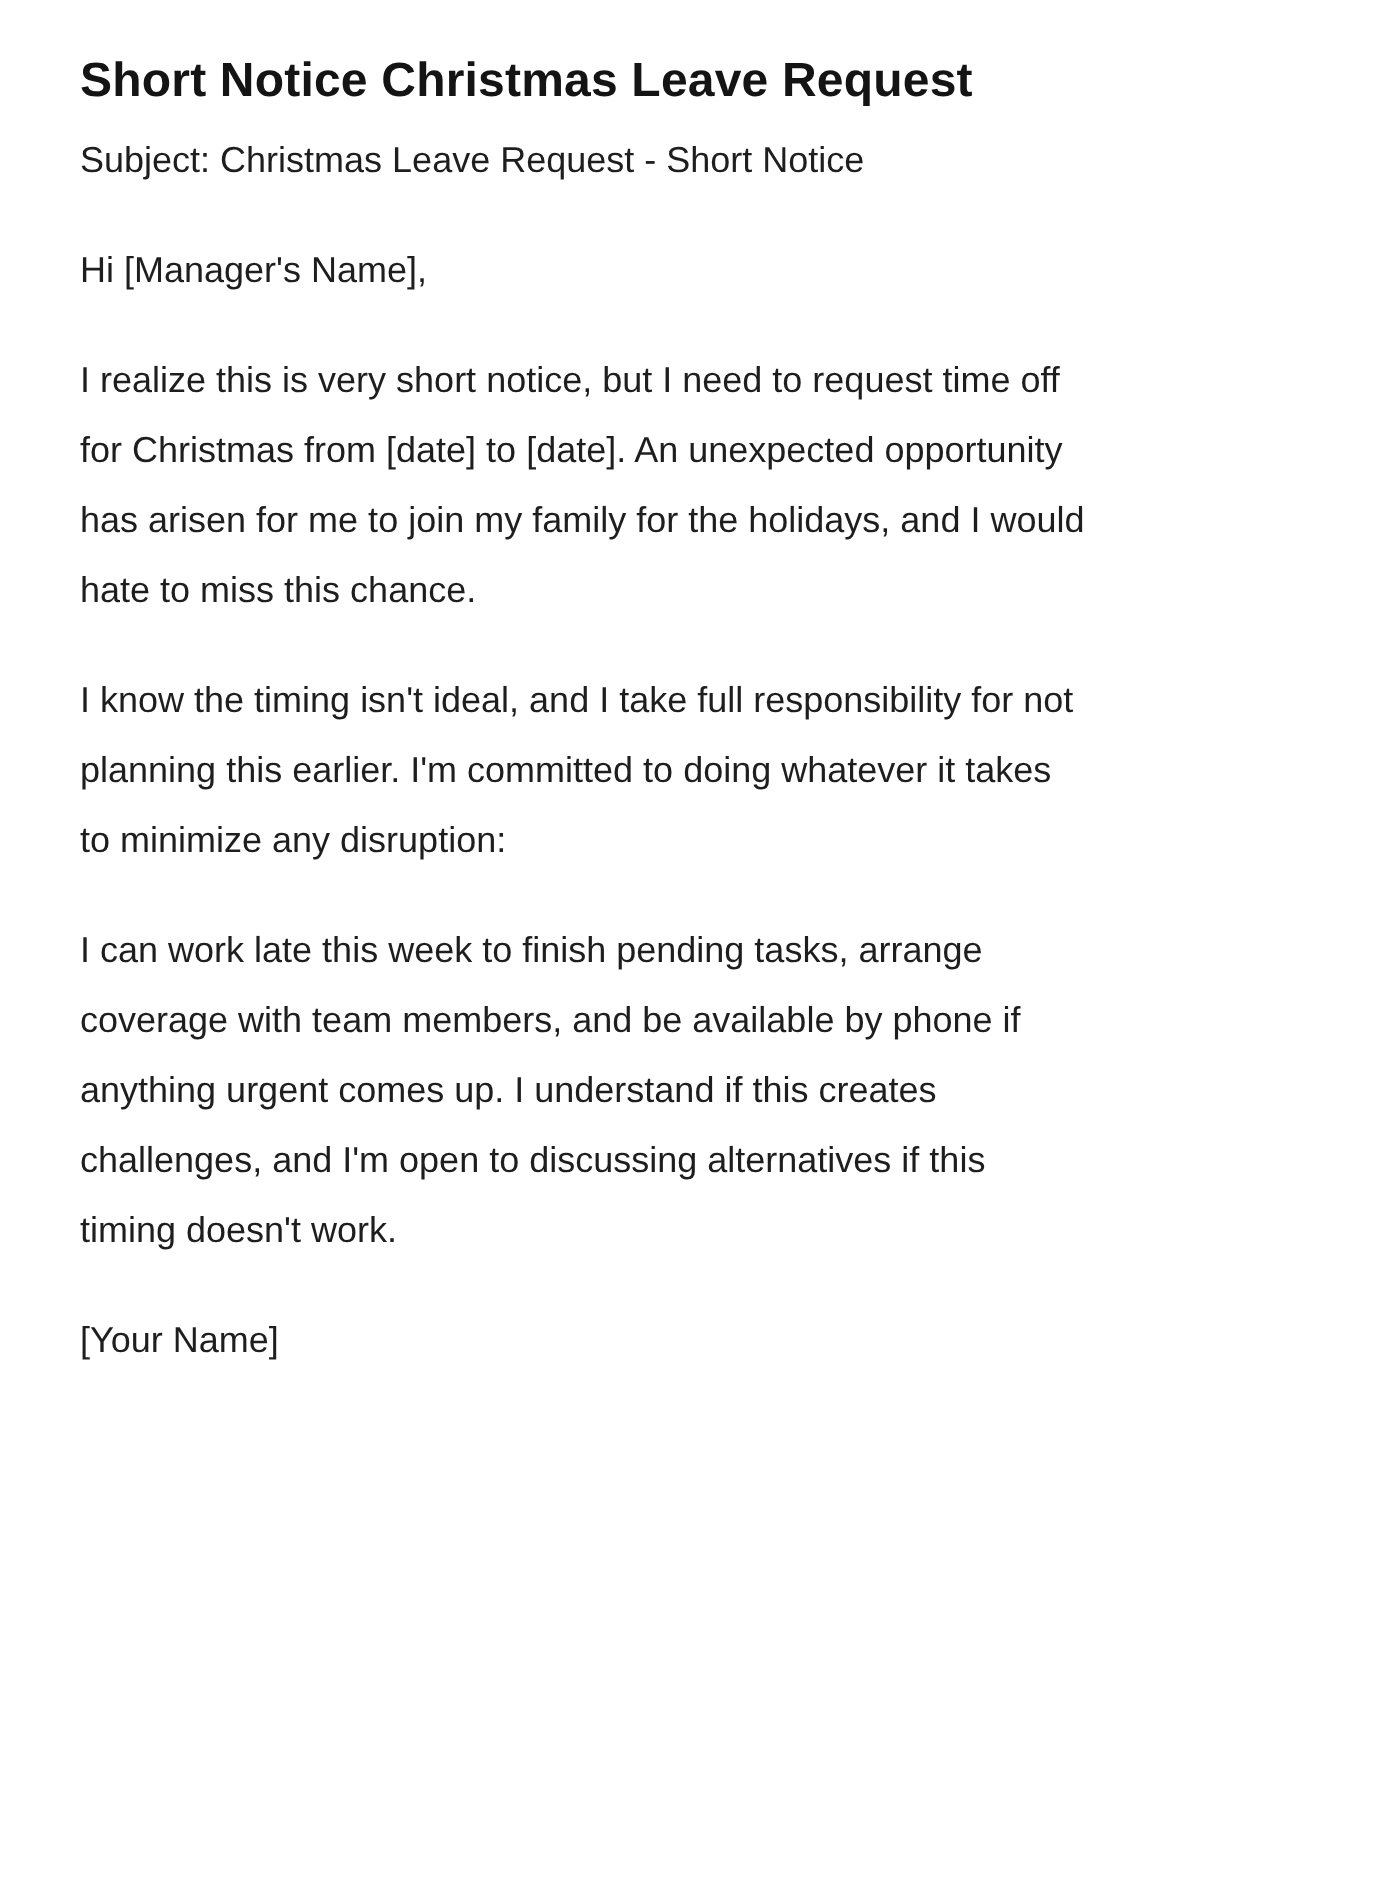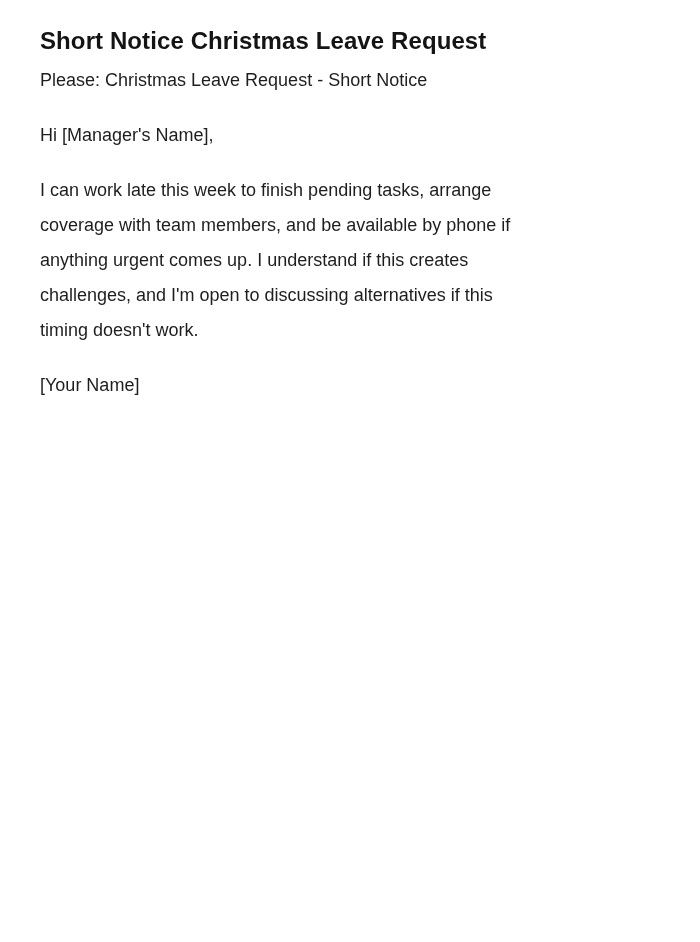--- a/index.html
+++ b/index.html
@@ -35,25 +35,27 @@
   .doc-paragraph:last-child {
     margin-bottom: 0;
   }
 </style>
 </head>
 <body>
 
 <div class="document">
   <h1 class="doc-title">Short Notice Christmas Leave Request</h1>
 
-  <p class="doc-paragraph">Please: Christmas Leave Request - Short Notice</p>
+  <p class="doc-paragraph">Subject: Christmas Leave Request - Short Notice</p>
 
   <p class="doc-paragraph">Hi [Manager's Name],</p>
 
+  <p class="doc-paragraph">I realize this is very short notice, but I need to request time off for Christmas from [date] to [date]. An unexpected opportunity has arisen for me to join my family for the holidays, and I would hate to miss this chance.</p>
 
+  <p class="doc-paragraph">I know the timing isn't ideal, and I take full responsibility for not planning this earlier. I'm committed to doing whatever it takes to minimize any disruption:</p>
 
   <p class="doc-paragraph">I can work late this week to finish pending tasks, arrange coverage with team members, and be available by phone if anything urgent comes up. I understand if this creates challenges, and I'm open to discussing alternatives if this timing doesn't work.</p>
 
 
 
   <p class="doc-paragraph">[Your Name]</p>
 
 </div>
 
 </body></html>

